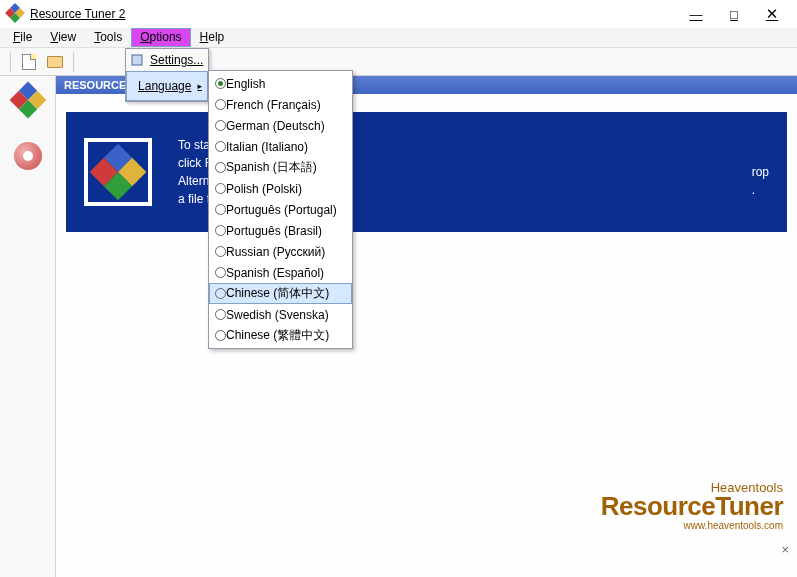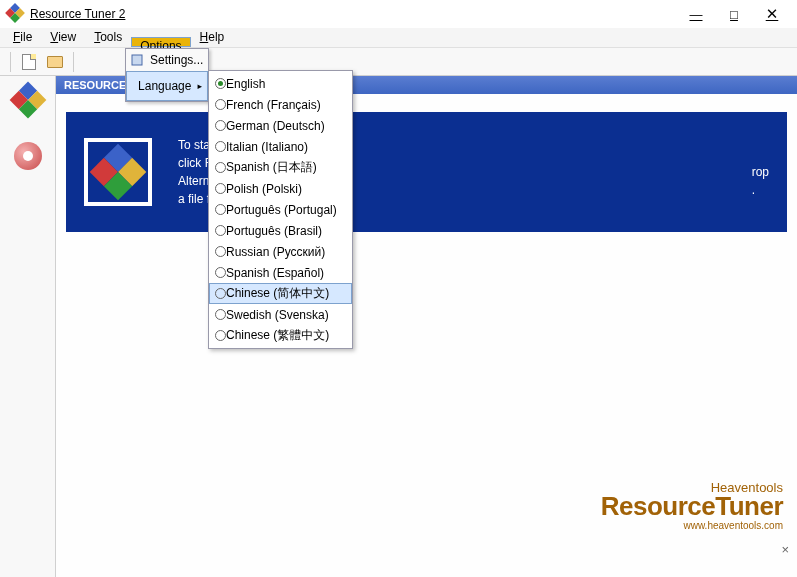--- a/index.html
+++ b/index.html
@@ -7,21 +7,21 @@
 
 .titlebar { height: 28px; display: flex; align-items: center; padding: 0 4px; background: #fff; text-decoration: underline; }
 .titlebar .app-icon { width: 16px; height: 16px; margin: 0 6px 0 4px; }
 .titlebar .title { font-size: 12px; color: #000; flex: 1; }
 .win-controls { display: flex; margin-right: 2px; }
 .win-btn { width: 38px; height: 22px; display: flex; align-items: center; justify-content: center; font-size: 13px; color: #000; }
 .win-btn.close { font-size: 15px; }
 
 .menubar { height: 20px; background: #f5f5f5; display: flex; padding: 0 4px; border-bottom: 1px solid #e0e0e0; font-size: 12px; }
 .menubar .mitem { padding: 2px 9px; cursor: default; }
-.menubar .mitem.open { background: #eab308; border: 1px solid #7da2ce; padding: 1px 8px; margin-top: 9px; }
+.menubar .mitem.open { background: #d946ef; border: 1px solid #7da2ce; padding: 1px 8px; }
 .menubar .ul { text-decoration: underline; }
 
 .toolbar { height: 28px; background: #f8f8f8; border-bottom: 1px solid #d0d0d0; display: flex; align-items: center; padding: 0 6px; gap: 2px; }
 .tool-btn { width: 24px; height: 24px; display: flex; align-items: center; justify-content: center; }
 .tool-sep { width: 1px; height: 20px; background: #ccc; margin: 0 4px; }
 .tool-icon-new { width: 14px; height: 16px; background: #fff; border: 1px solid #888; position: relative; }
 .tool-icon-new::after { content: ""; position: absolute; top: -1px; right: -1px; width: 5px; height: 5px; background: #ffeb99; border-left: 1px solid #888; border-bottom: 1px solid #888; }
 .tool-icon-open { width: 16px; height: 12px; background: #f8d48c; border: 1px solid #b58a3a; border-radius: 1px; }
 .tool-icon-q { width: 16px; height: 16px; border-radius: 50%; background: #fff; border: 2px solid #2c6fc0; color: #2c6fc0; font-size: 11px; font-weight: bold; display: flex; align-items: center; justify-content: center; }
 
@@ -29,21 +29,21 @@
 .sidebar { width: 56px; background: #f8f8f8; border-right: 1px solid #d0d0d0; padding-top: 6px; display: flex; flex-direction: column; align-items: center; gap: 20px; }
 .side-icon { width: 36px; height: 36px; display: flex; align-items: center; justify-content: center; }
 
 .main { flex: 1; position: relative; background: #fefefe; }
 .blue-header { height: 18px; background: linear-gradient(#5a7dd1, #3e66c2); color: #fff; font-size: 11px; font-weight: bold; padding: 1px 8px; display: flex; align-items: center; }
 
 .welcome-panel { margin: 18px 10px 0 10px; height: 120px; background: #0b2f91; display: flex; align-items: center; padding: 14px 18px; gap: 26px; }
 .welcome-logo { width: 68px; height: 68px; border: 4px solid #fff; display: flex; align-items: center; justify-content: center; }
 .welcome-text { color: #fff; font-size: 12px; line-height: 18px; }
 
-.dropdown1 { position: absolute; left: 125px; top: 48px; width: 84px; background: #f9f9f9; border: 1px solid #99a; box-shadow: 2px 2px 3px rgba(0,0,0,0.2); z-index: 10; }
+.dropdown1 { position: absolute; left: 125px; top: 48px; width: 84px; background: #f9f9f9; border: 1px solid #99a; box-shadow: 2px 2px 3px rgba(0,0,0,0.2); z-index: 10; text-decoration: underline; }
 .dropdown1 .drow { display: flex; align-items: center; height: 22px; font-size: 12px; padding: 0 6px 0 4px; gap: 6px; cursor: default; }
 .dropdown1 .drow .dicon { width: 18px; display: flex; align-items: center; justify-content: center; }
 .dropdown1 .drow.hover { background: #d6e8ff; border: 1px solid #7da2ce; padding: 0 5px 0 3px; height: 30px; }
 .dropdown1 .drow .arrow { margin-left: auto; font-size: 9px; }
 
 .dropdown2 { position: absolute; left: 208px; top: 70px; width: 145px; background: #fff; border: 1px solid #99a; box-shadow: 2px 2px 4px rgba(0,0,0,0.25); z-index: 11; padding: 2px 0; }
 .dropdown2 .lrow { display: flex; align-items: center; height: 21px; font-size: 12px; padding: 0 6px; cursor: default; }
 .dropdown2 .lrow.hl { background: #d6e8ff; border: 1px solid #7da2ce; padding: 0 5px; height: 21px; }
 .radio { width: 11px; height: 11px; border-radius: 50%; border: 1px solid #666; display: flex; align-items: center; justify-content: center; flex-shrink: 0; }
 .radio.sel::after { content: ""; width: 5px; height: 5px; border-radius: 50%; background: #2a8a2a; }

